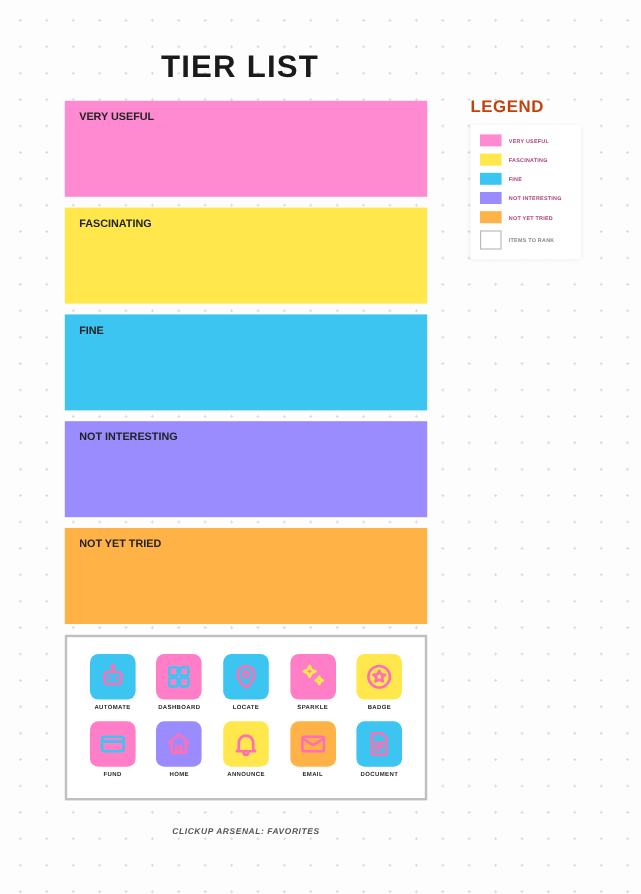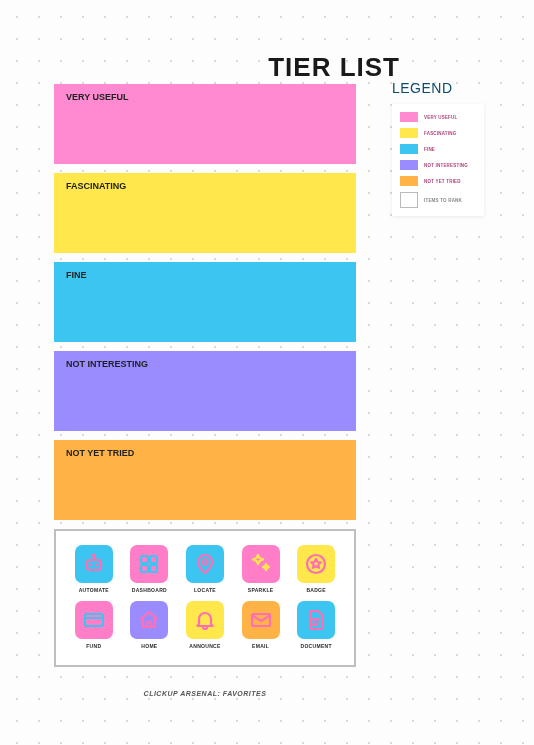--- a/index.html
+++ b/index.html
@@ -7,24 +7,24 @@
   body {
     font-family: "Segoe UI", Arial, sans-serif;
     background: #fdfdfd;
     background-image: radial-gradient(#d8d8de 1px, transparent 1px);
     background-size: 22px 22px;
     background-position: 6px 6px;
     position: relative;
   }
   .title {
     position: absolute;
-    top: 52px;
+    top: 40px;
     left: 0;
     width: 400px;
-    text-align: right;
+    text-align: center;
     font-size: 26px;
     font-weight: 800;
     letter-spacing: 1px;
     color: #1a1a1a;
   }
   .tiers {
     position: absolute;
     top: 84px;
     left: 54px;
     width: 302px;
@@ -96,22 +96,22 @@
 
   
   .legend {
     position: absolute;
     top: 80px;
     left: 392px;
     width: 110px;
   }
   .legend-title {
     font-size: 14px;
-    font-weight: 400;
-    color: #0c4a6e;
+    font-weight: 700;
+    color: #c2410c;
     margin-bottom: 8px;
     letter-spacing: 0.5px;
   }
   .legend-box {
     background: #fff;
     box-shadow: 0 1px 4px rgba(0,0,0,.08);
     padding: 8px 8px;
     width: 92px;
   }
   .legend-row {

